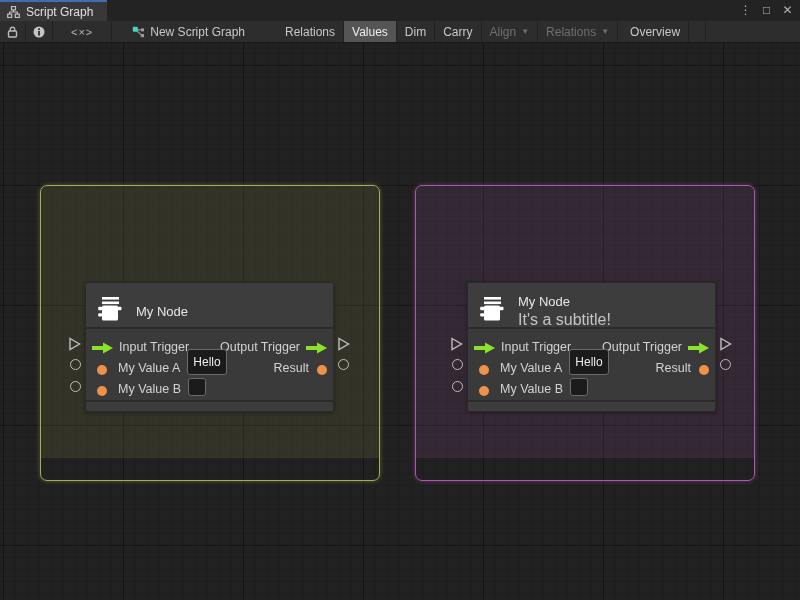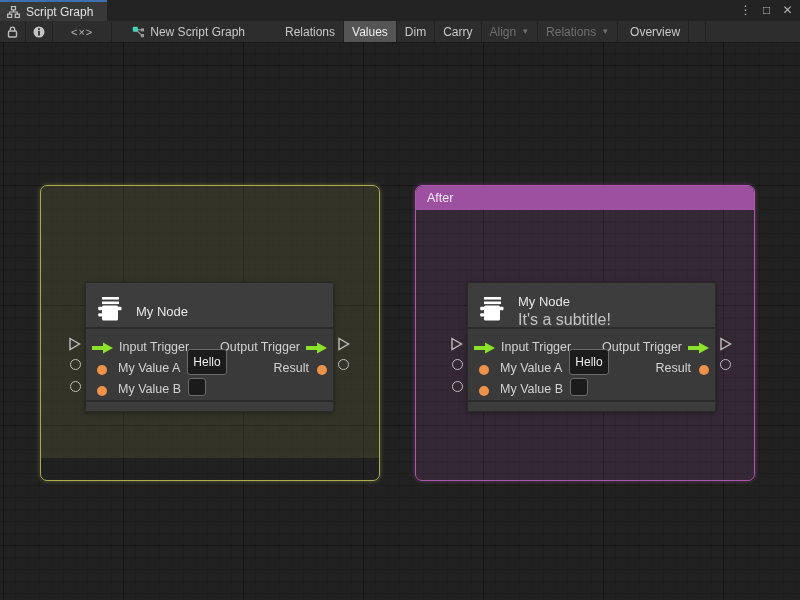--- a/index.html
+++ b/index.html
@@ -179,23 +179,20 @@
     </div>
   </div>
 
   <div class="canvas">
 
     <div class="group before">
       <div class="group-body"></div>
     </div>
 
     <div class="group after">
-      <div class="group-header">
-        <span>After</span>
-      </div>
       <div class="group-body"></div>
     </div>
 
     <div class="node n0">
       <div class="node-header">
         <span>
           <svg width="30" height="30" viewBox="0 0 30 30">
             <rect x="7" y="3" width="17" height="2.6" fill="#ffffff"></rect>
             <rect x="7" y="7.5" width="17" height="2.6" fill="#ffffff"></rect>
             <rect x="7" y="11.5" width="16" height="15" rx="1.5" fill="#ffffff"></rect>

